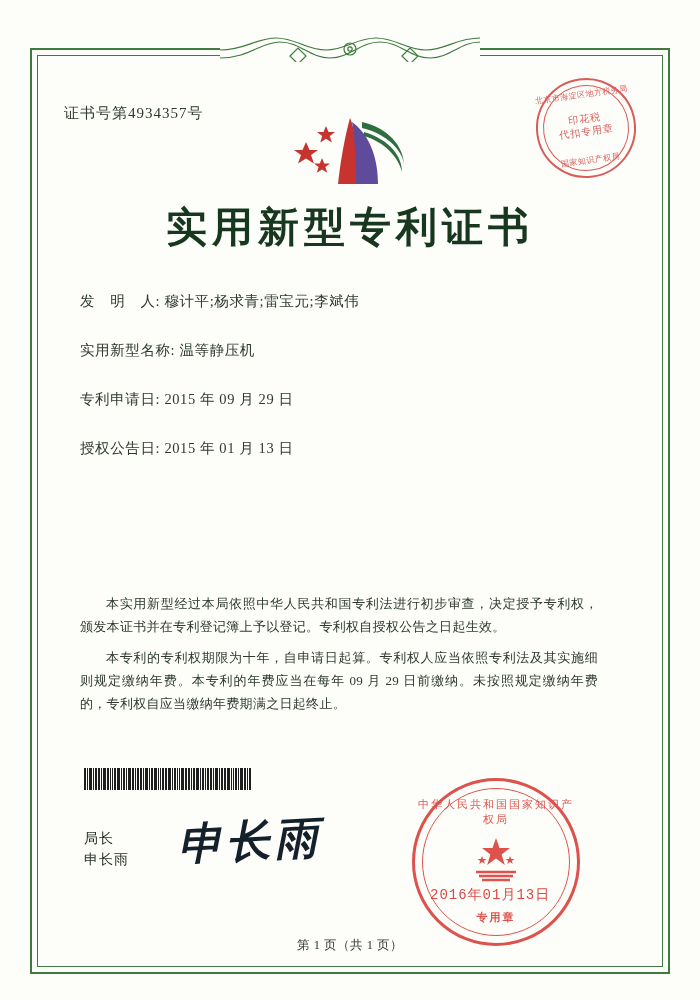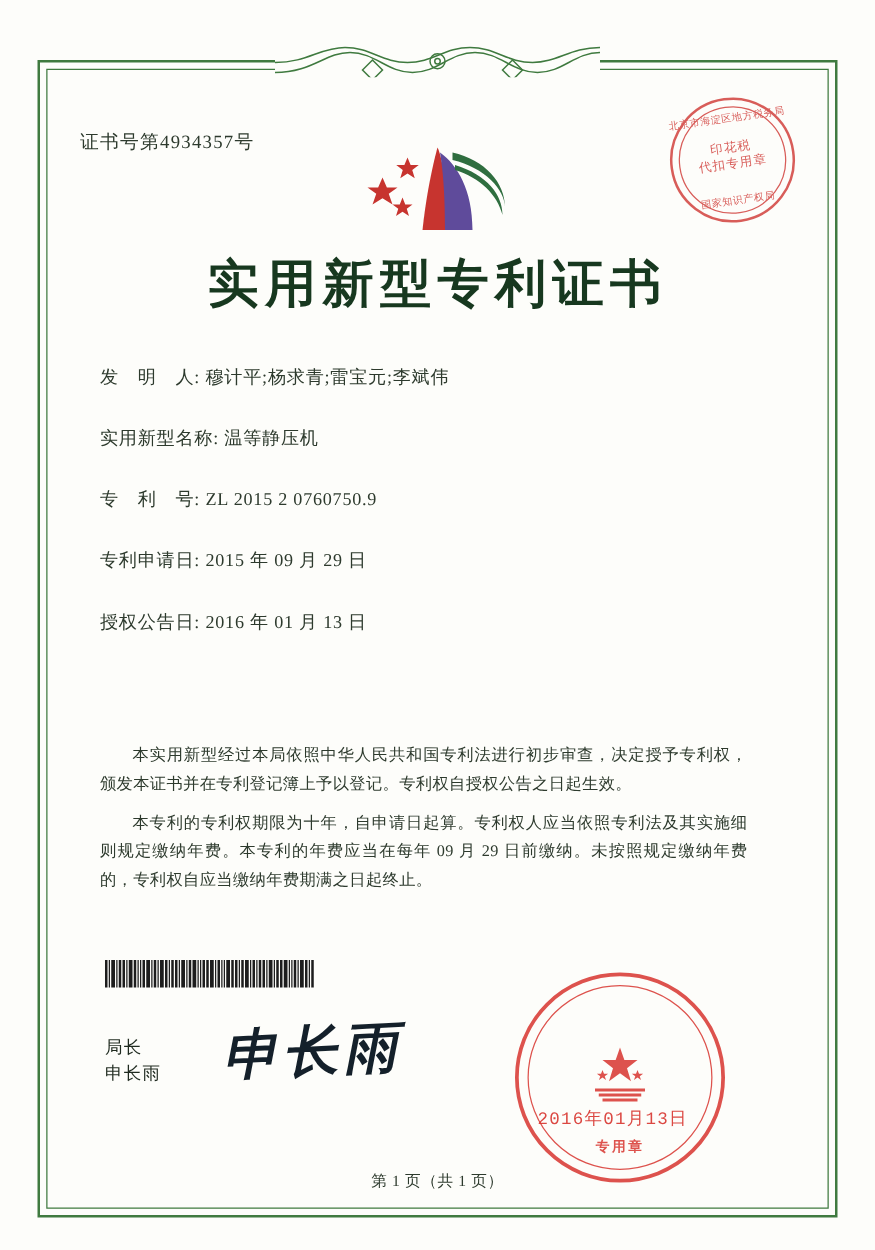--- a/index.html
+++ b/index.html
@@ -319,30 +319,26 @@
   <div class="fields">
     <div class="field-row">
       <span class="field-label">发　明　人:</span>
       <span class="field-value">穆计平;杨求青;雷宝元;李斌伟</span>
     </div>
     <div class="field-row">
       <span class="field-label">实用新型名称:</span>
       <span class="field-value">温等静压机</span>
     </div>
     <div class="field-row">
-      <span class="field-label">专　利　号:</span>
-      <span class="field-value">ZL 2015 2 0760750.9</span>
-    </div>
-    <div class="field-row">
       <span class="field-label">专利申请日:</span>
       <span class="field-value">2015 年 09 月 29 日</span>
     </div>
     <div class="field-row">
       <span class="field-label">授权公告日:</span>
-      <span class="field-value">2016 年 01 月 13 日</span>
+      <span class="field-value">2015 年 01 月 13 日</span>
     </div>
   </div>
 
   <div class="body-text">
     <p>本实用新型经过本局依照中华人民共和国专利法进行初步审查，决定授予专利权，颁发本证书并在专利登记簿上予以登记。专利权自授权公告之日起生效。</p>
     <p>本专利的专利权期限为十年，自申请日起算。专利权人应当依照专利法及其实施细则规定缴纳年费。本专利的年费应当在每年 09 月 29 日前缴纳。未按照规定缴纳年费的，专利权自应当缴纳年费期满之日起终止。</p>
   </div>
 
   <div class="barcode">
     <div class="bars" id="barcode-bars">
@@ -411,20 +407,21 @@
 
   <div class="signature-block">
     <div>局长</div>
     <div>申长雨</div>
   </div>
 
   <div class="handwriting">申长雨</div>
 
   <div class="seal">
     <div class="inner-ring"></div>
+    <div class="seal-top-text">中华人民共和国国家知识产权局</div>
     <div class="emblem">
       <svg width="60" height="60" viewBox="0 0 60 60">
         <polygon points="30,6 33.5,16 44,16 35.6,22.5 38.8,33 30,26.5 21.2,33 24.4,22.5 16,16 26.5,16" fill="#d8352f"></polygon>
         <g fill="#d8352f">
           <polygon points="44,24 45.2,27 48.5,27 45.8,29 46.8,32 44,30 41.2,32 42.2,29 39.5,27 42.8,27"></polygon>
           <polygon points="16,24 17.2,27 20.5,27 17.8,29 18.8,32 16,30 13.2,32 14.2,29 11.5,27 14.8,27"></polygon>
         </g>
         <path d="M10 40 H50 M13 44 H47 M16 48 H44" stroke="#d8352f" stroke-width="2.4" fill="none"></path>
       </svg>
     </div>

